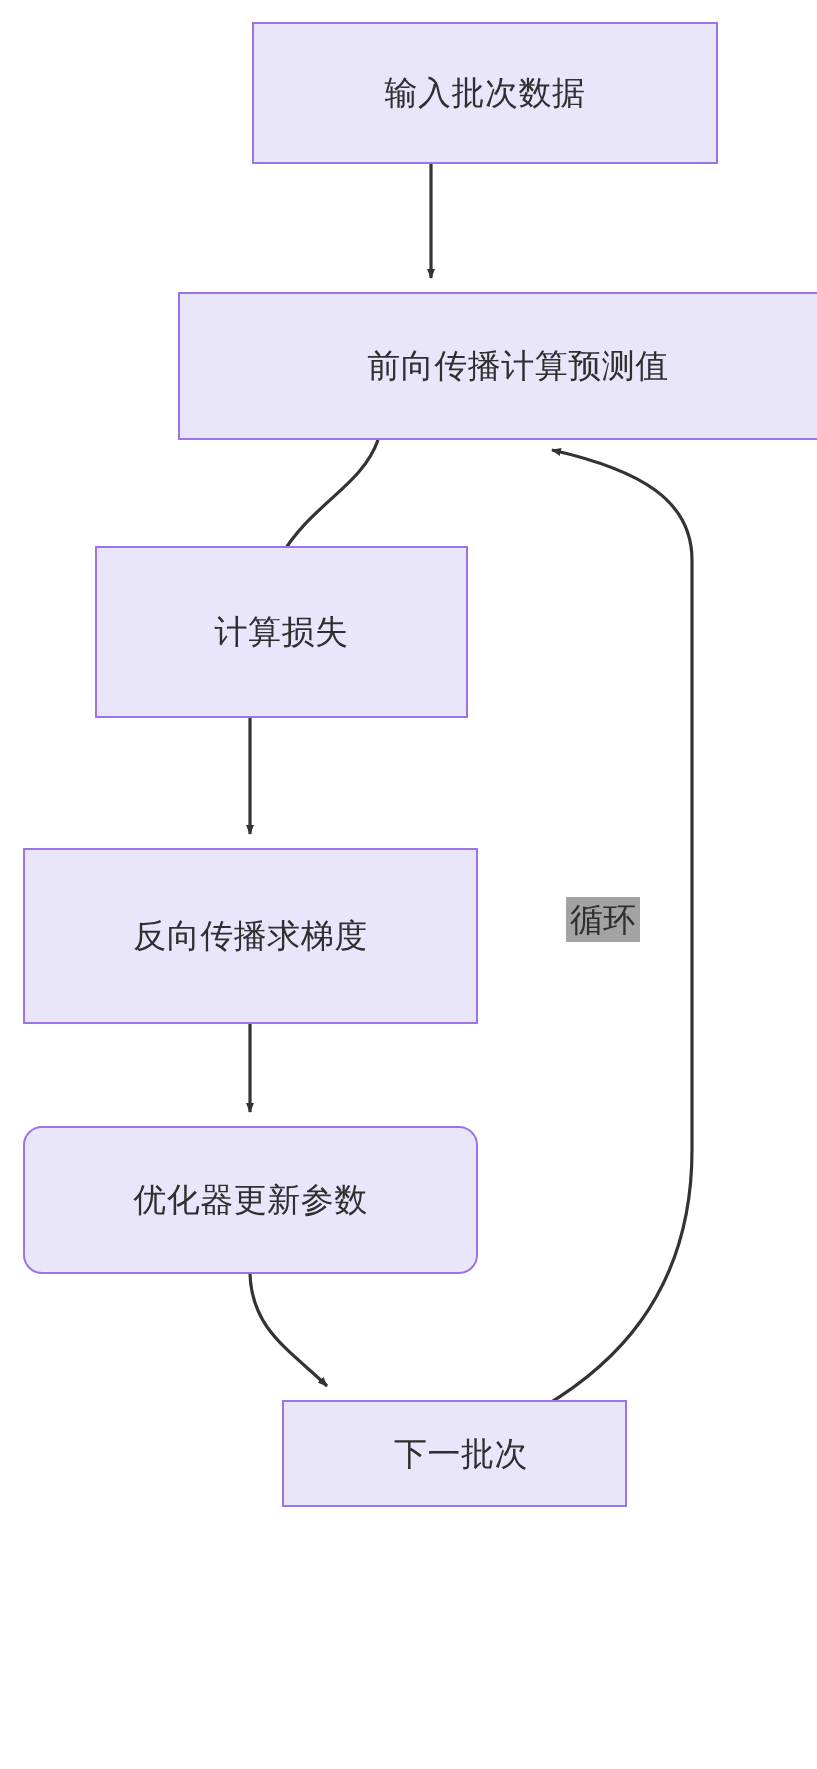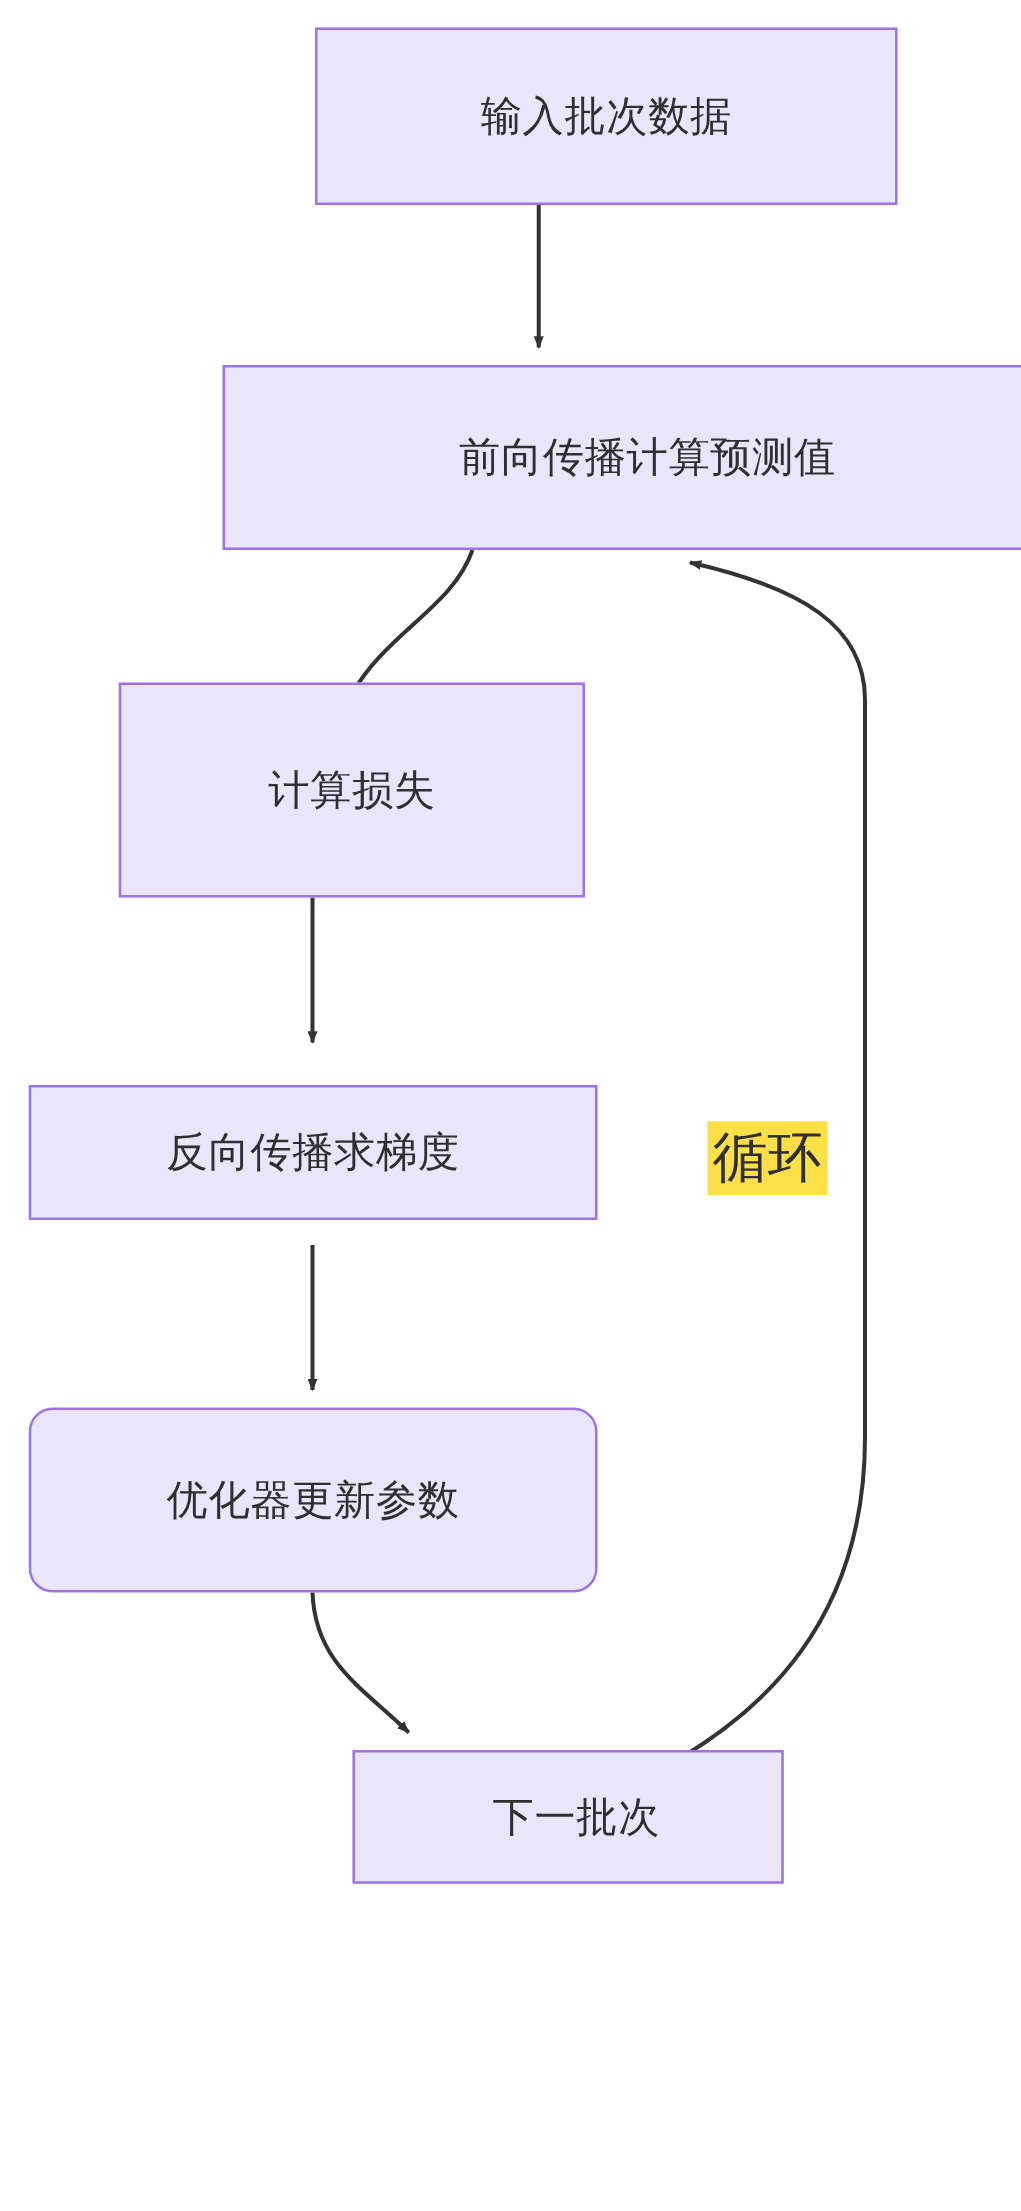--- a/index.html
+++ b/index.html
@@ -41,23 +41,23 @@
   .node-label {
     font-size: 33px;
     color: #2f2f2f;
     line-height: 1.2;
     letter-spacing: 0.5px;
     white-space: nowrap;
     font-weight: 400;
   }
   .edge-label {
     position: absolute;
-    background: #fde047;
+    background: #a3a3a3;
     color: #2f2f2f;
-    font-size: 44px;
+    font-size: 33px;
     line-height: 1.25;
     padding: 2px 4px;
     white-space: nowrap;
     z-index: 3;
   }
 </style>
 </head>
 <body>
 
 <div id="diagram-root">
@@ -99,21 +99,21 @@
   </div>
 
   <div class="node-box" style="left:178px; top:292px; width:680px; height:148px;">
     <span class="node-label">前向传播计算预测值</span>
   </div>
 
   <div class="node-box" style="left:95px; top:546px; width:373px; height:172px;">
     <span class="node-label">计算损失</span>
   </div>
 
-  <div class="node-box" style="left:23px; top:868px; width:455px; height:108px;">
+  <div class="node-box" style="left:23px; top:848px; width:455px; height:176px;">
     <span class="node-label">反向传播求梯度</span>
   </div>
 
   <div class="node-box" style="left:23px; top:1126px; width:455px; height:148px;border-radius:19px;">
     <span class="node-label">优化器更新参数</span>
   </div>
 
   <div class="node-box" style="left:282px; top:1400px; width:345px; height:107px;padding-left:13px;">
     <span class="node-label">下一批次</span>
   </div>

